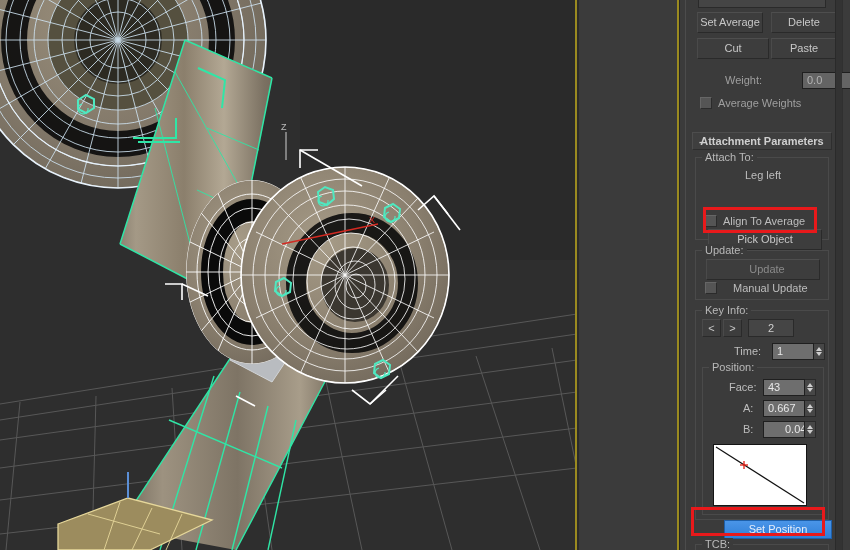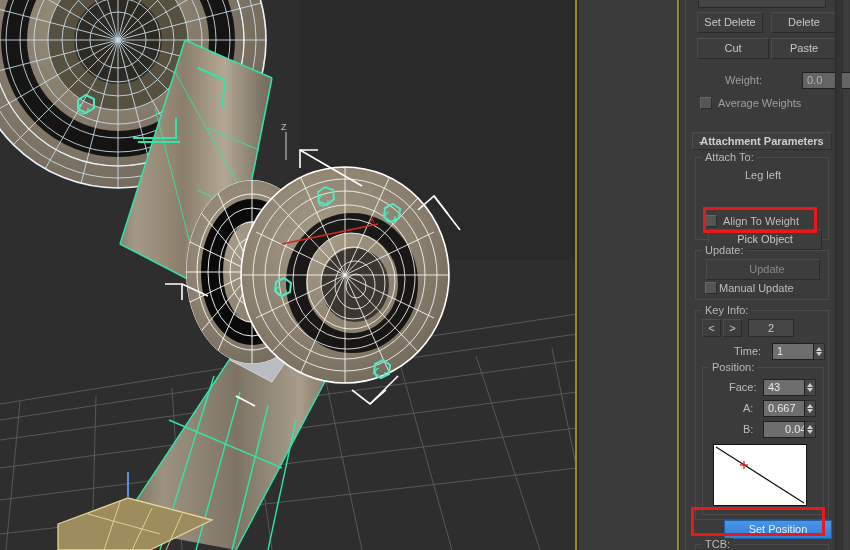--- a/index.html
+++ b/index.html
@@ -415,21 +415,21 @@
   </div>
 
   <div id="gap-col"></div>
   <div id="gap-edge"></div>
 
   <div id="cmd-panel">
     <div id="panel-inner">
 
       <div class="mx-field flat abs" style="left:12px; top:-6px; width:128px; height:14px;"></div>
 
-      <div class="mx-btn abs" style="left:11px; top:12px; width:66px;">Set Delete</div>
+      <div class="mx-btn abs" style="left:11px; top:12px; width:66px;">Set Average</div>
       <div class="mx-btn abs" style="left:85px; top:12px; width:66px;">Delete</div>
       <div class="mx-btn abs" style="left:11px; top:38px; width:72px;">Cut</div>
       <div class="mx-btn abs" style="left:85px; top:38px; width:66px;">Paste</div>
 
       <div class="abs lbl dim" style="left:39px; top:74px;">Weight:</div>
       <div class="abs row" style="left:88px; top:72px;margin-left:28px;">
         <div class="mx-field dim" style="width:52px;">0.0</div>
         <div class="spin">
             <i class="up"></i>
             <i class="dn"></i>
@@ -445,28 +445,28 @@
         <span class="minus">-</span>
         <span>Attachment Parameters</span>
       </div>
 
       <div class="grp" style="left:9px; top:157px; width:134px; height:83px;">
         <span class="grp-title">Attach To:</span>
         <div class="abs lbl" style="left:0; top:11px; width:134px; text-align:center;">Leg left</div>
         <div class="mx-btn abs" style="left:12px; top:31px; width:114px;margin-top:40px;">Pick Object</div>
         <div class="abs row" style="left:9px; top:57px; gap:6px;">
           <span class="chk"></span>
-          <span class="lbl">Align To Weight</span>
+          <span class="lbl">Align To Average</span>
         </div>
       </div>
 
       <div class="grp" style="left:9px; top:250px; width:134px; height:50px;">
         <span class="grp-title">Update:</span>
         <div class="mx-btn abs disabled" style="left:10px; top:8px; width:114px;">Update</div>
-        <div class="abs row" style="left:9px; top:31px; gap:2px;">
+        <div class="abs row" style="left:9px; top:31px; gap:16px;">
           <span class="chk"></span>
           <span class="lbl">Manual Update</span>
         </div>
       </div>
 
       <div class="grp" style="left:9px; top:310px; width:134px; height:210px;">
         <span class="grp-title">Key Info:</span>
 
         <div class="mx-btn abs" style="left:6px; top:8px; width:19px; height:18px; line-height:16px;">&lt;</div>
         <div class="mx-btn abs" style="left:27px; top:8px; width:19px; height:18px; line-height:16px;">&gt;</div>

